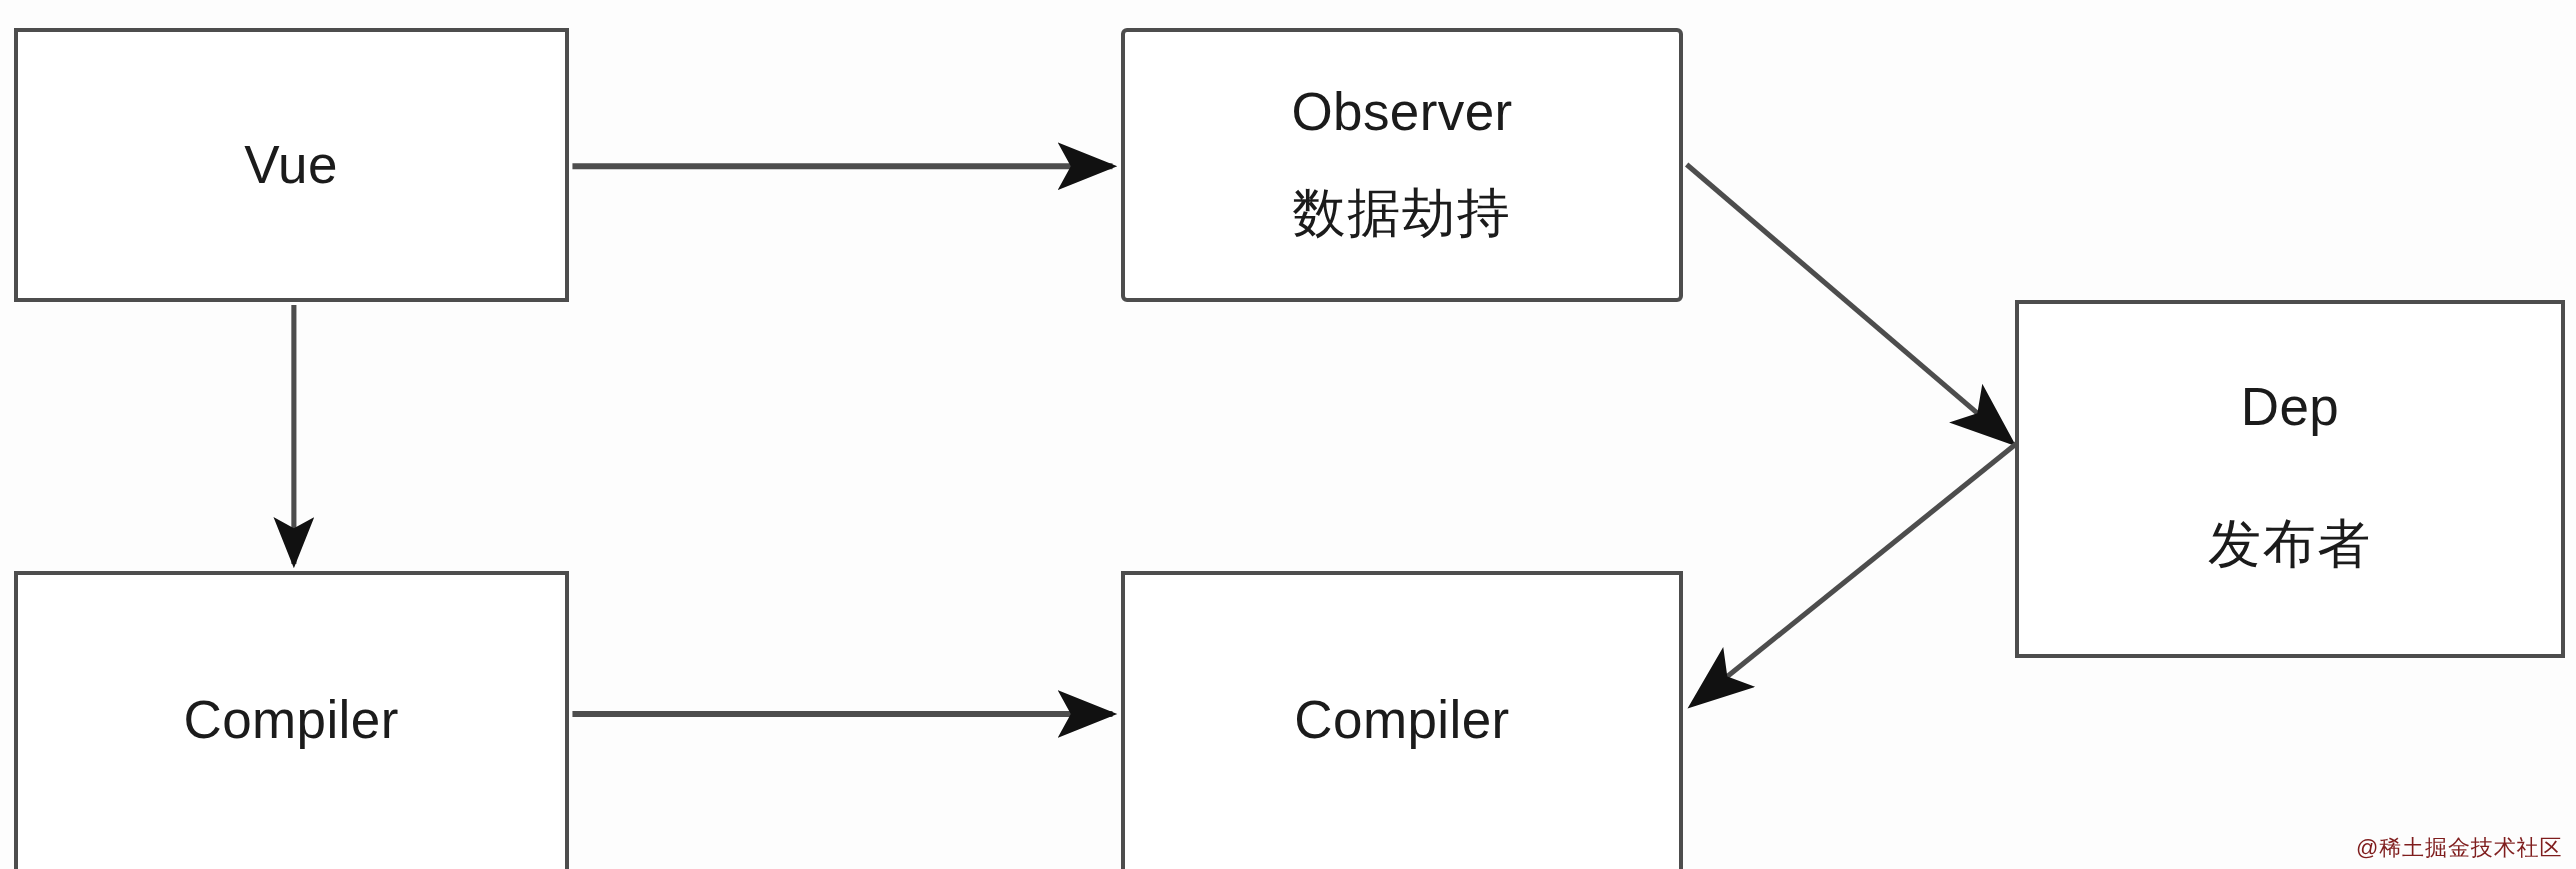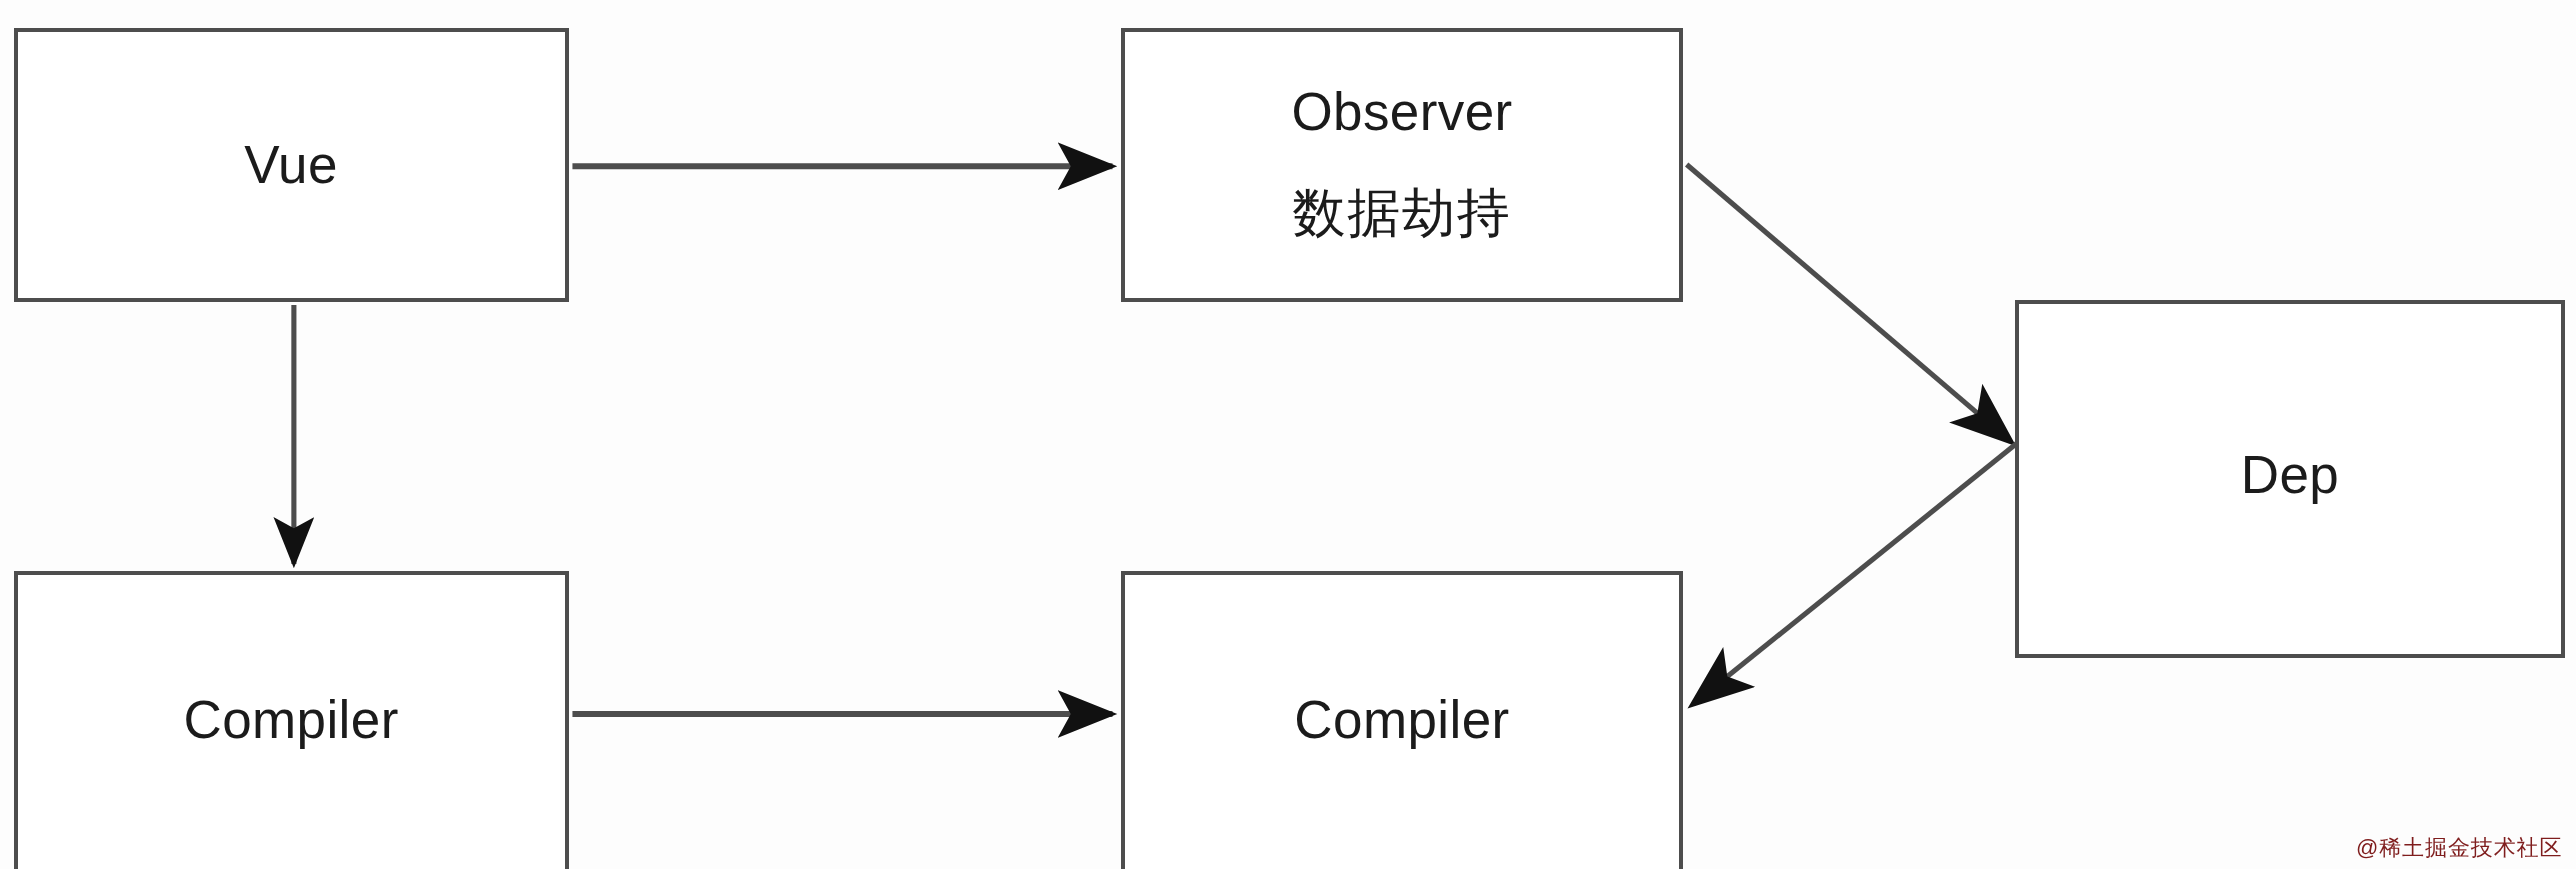--- a/index.html
+++ b/index.html
@@ -45,21 +45,21 @@
   }
   .node-sub {
     font-size: 53px;
     color: #1b1b1b;
     line-height: 1.1;
     letter-spacing: 1.7px;
     white-space: nowrap;
   }
   
   #node-vue      { left: 13.6px;   top: 28px;  width: 555px; height: 274px; }
-  #node-observer { left: 1121px; top: 28px;  width: 562px; height: 274px; }
+  #node-observer { left: 1121px; top: 28px;  width: 562px; height: 274px; border-radius: 6px; }
   #node-dep      { left: 2015px; top: 300px; width: 550px; height: 358px; }
   #node-compiler { left: 13.6px;   top: 571px; width: 555px; height: 303px; }
   #node-watcher  { left: 1121px; top: 571px; width: 562px; height: 303px; }
 
   
   #node-vue { justify-content: center; padding: 0; }
   #node-dep { padding: 34px 8.5px 41px 8.5px; }
 
   .watermark {
     position: absolute;
@@ -102,20 +102,21 @@
     <div class="node-title">Vue</div>
   </div>
 
   <div class="node" id="node-observer">
     <div class="node-title">Observer</div>
     <div class="node-sub">数据劫持</div>
   </div>
 
   <div class="node" id="node-dep">
     <div class="node-title">Dep</div>
+    <div class="node-sub">发布者</div>
   </div>
 
   <div class="node" id="node-compiler">
     <div class="node-title">Compiler</div>
   </div>
 
   <div class="node" id="node-watcher">
     <div class="node-title">Compiler</div>
   </div>
 

